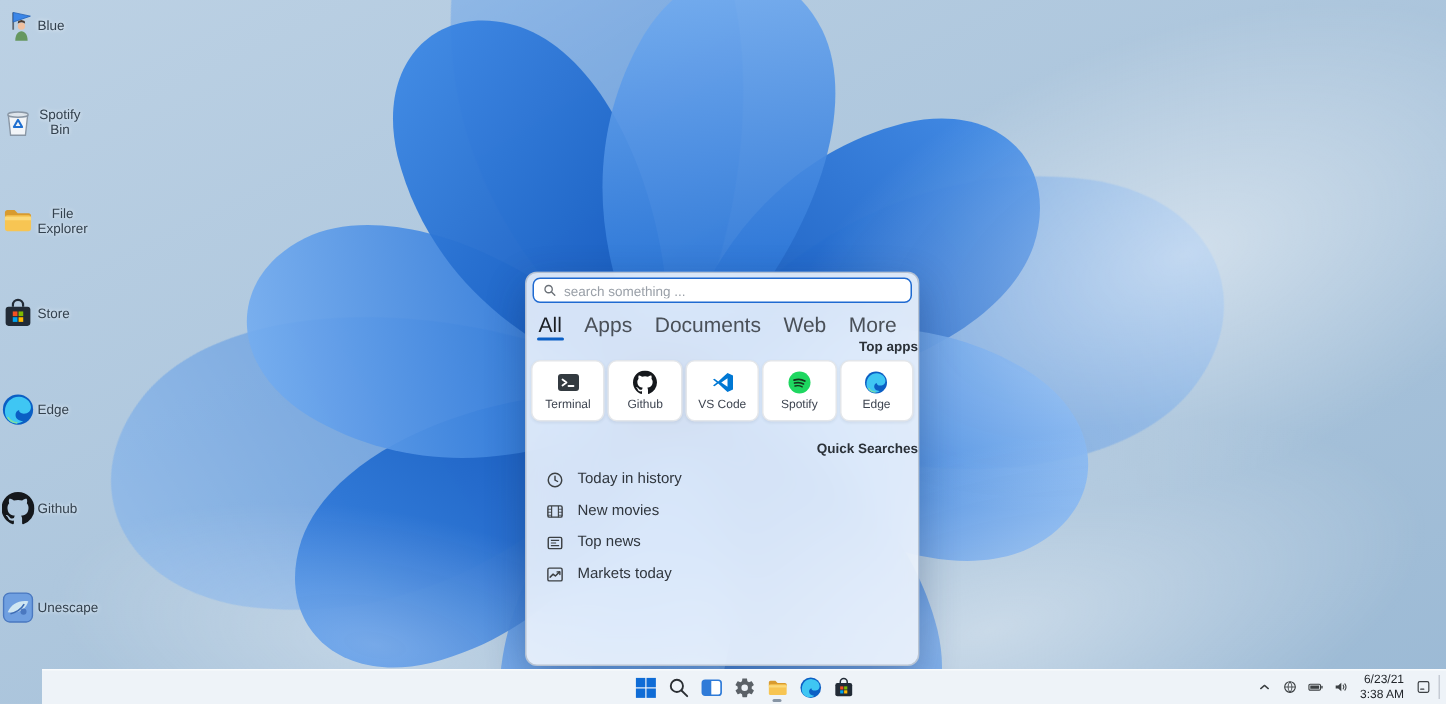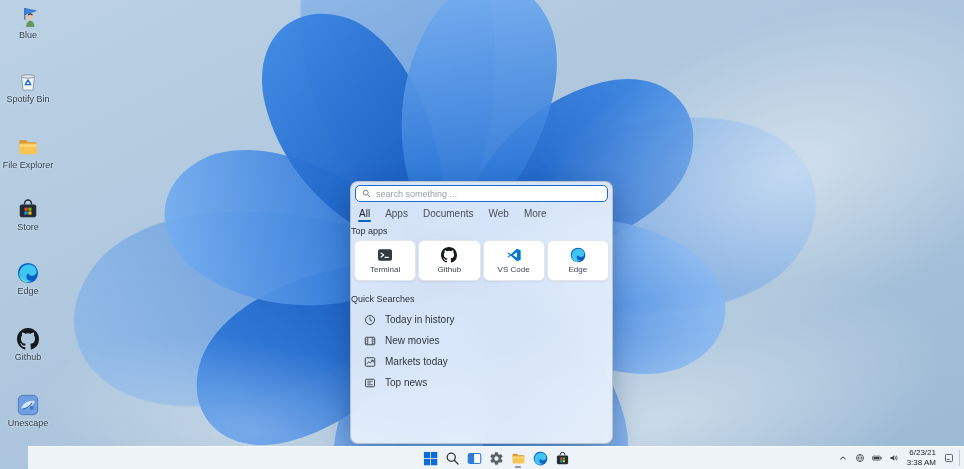--- a/index.html
+++ b/index.html
@@ -11,21 +11,21 @@
   }
   button{background:none;border:none;padding:0;margin:0;font:inherit;color:inherit;cursor:pointer;text-align:center;}
   svg{display:block;}
 
   
   .wallpaper{position:absolute;inset:0;width:964px;height:469px;}
 
   
   .desktop-icon{
     position:absolute;left:1px;width:54px;
-    display:flex;flex-direction:column;align-items:center;gap:2px;
+    display:flex;flex-direction:row;align-items:center;gap:2px;
   }
   .di-glyph{width:22px;height:22px;}
   .di-glyph svg{width:22px;height:22px;}
   .di-label{
     font-size:9px;line-height:1.15;color:#33414e;text-align:center;
     text-shadow:0 0 3px rgba(255,255,255,.85);
     max-width:52px;word-wrap:break-word;
   }
 
   
@@ -45,29 +45,29 @@
   }
   .search-box svg{width:9px;height:9px;flex:0 0 auto;}
   .search-input{
     flex:1;border:none;outline:none;background:transparent;
     font-size:9px;color:#30363d;font-family:Liberation Sans, sans-serif;padding:0;min-width:0;
   }
   .search-input::placeholder{color:#9aa0a8;}
   .tabs{
     position:absolute;left:7px;top:26px;display:flex;gap:13px;align-items:center;
   }
-  .tab{font-size:10px;color:#4a5058;position:relative;padding:0 1px 3px;}
+  .tab{font-size:14px;color:#4a5058;position:relative;padding:0 1px 3px;}
   .tab.active{color:#1b1f24;}
   .tab.active::after{
     content:"";position:absolute;left:0;right:0;bottom:0;height:2px;
     background:#0b5fc4;border-radius:1px;
   }
   .section-heading{
-    position:absolute;left:0;right:0;margin:0;text-align:left;
-    font-size:9px;font-weight:400;color:#2b3138;
+    position:absolute;left:16px;right:0;margin:0;text-align:right;
+    font-size:9px;font-weight:700;color:#2b3138;
   }
   .heading-top-apps{top:44px;}
   .heading-quick{top:112px;}
   .cards{
     position:absolute;left:3px;right:3px;top:58px;height:41px;
     display:flex;gap:2px;justify-content:center;
   }
   .app-card{
     width:68px;height:41px;background:#fff;border:1px solid #e3e6ea;border-radius:6px;
     box-shadow:0 1px 2px rgba(30,40,60,.08);
@@ -285,20 +285,31 @@
       <span class="card-icon">
         <svg viewBox="0 0 24 24">
           <path fill="#0078d4" d="M16.5 2.5 7.2 11 3.5 8.2 2 8.9 5.8 12 2 15.1l1.5.7 3.7-2.8 9.3 8.5L22 19V5ZM16.5 7.7v8.6L10.3 12Z"></path>
         </svg>
       </span>
       <span class="card-label">VS Code</span>
     </button>
     <button class="app-card">
       <span class="card-icon">
         <svg viewBox="0 0 24 24">
+          <circle cx="12" cy="12" r="11" fill="#1ed760"></circle>
+          <path d="M6.5 9.6c3.6-1.1 7.7-.9 10.8.9" stroke="#15321c" stroke-width="1.8" fill="none" stroke-linecap="round"></path>
+          <path d="M7 12.6c3-.8 6.4-.6 9 .9" stroke="#15321c" stroke-width="1.6" fill="none" stroke-linecap="round"></path>
+          <path d="M7.5 15.5c2.4-.6 5.1-.4 7.2.8" stroke="#15321c" stroke-width="1.4" fill="none" stroke-linecap="round"></path>
+        </svg>
+      </span>
+      <span class="card-label">Spotify</span>
+    </button>
+    <button class="app-card">
+      <span class="card-icon">
+        <svg viewBox="0 0 24 24">
           <circle cx="12" cy="12" r="11" fill="#0b5fc4"></circle>
           <path d="M2.5 13.5C2.5 7 7.5 2.5 13 2.8c4.6.3 8.2 3.4 8.4 7.2.2 3-2 5-5.2 5-2.3 0-3.6-1.1-3.4-2.6-1.6.5-2.6 1.9-2.6 3.6 0 2.6 2.4 4.5 5.6 4.4-1.8 1.4-4.2 2-6.6 1.6C4.8 20.9 2.5 17.5 2.5 13.5Z" fill="#3fc6f3"></path>
           <path d="M4.5 17.5c1.5 2.5 4 4 7 4.2" fill="none" stroke="#8ce58f" stroke-width="1.2" opacity="0.8"></path>
         </svg>
       </span>
       <span class="card-label">Edge</span>
     </button>
   </div>
 
   <h3 class="section-heading heading-quick">Quick Searches</h3>
@@ -319,35 +330,35 @@
           <rect x="2.5" y="4.5" width="19" height="15" rx="2" fill="none" stroke="#3c4043" stroke-width="1.9"></rect>
           <path d="M7.5 4.5v15M16.5 4.5v15" stroke="#3c4043" stroke-width="1.5"></path>
           <path d="M2.5 9h5M2.5 13h5M2.5 17h5M16.5 9h5M16.5 13h5M16.5 17h5" stroke="#3c4043" stroke-width="1.1"></path>
         </svg>
       </span>
       <span class="q-label">New movies</span>
     </button>
     <button class="q-item">
       <span class="q-icon">
         <svg viewBox="0 0 24 24">
+          <rect x="3" y="4.5" width="18" height="15" rx="2" fill="none" stroke="#3c4043" stroke-width="1.9"></rect>
+          <path d="M6.5 8.5h11M6.5 12h7M6.5 15.5h11" stroke="#3c4043" stroke-width="1.6"></path>
+        </svg>
+      </span>
+      <span class="q-label">Top news</span>
+    </button>
+    <button class="q-item">
+      <span class="q-icon">
+        <svg viewBox="0 0 24 24">
           <rect x="2.5" y="3.5" width="19" height="17" rx="2" fill="none" stroke="#3c4043" stroke-width="1.9"></rect>
           <path d="M5.5 15.5l4-4 3 2.5 5.5-5.5" fill="none" stroke="#3c4043" stroke-width="1.9" stroke-linecap="round" stroke-linejoin="round"></path>
           <path d="M14.8 8.5h3.7v3.5" fill="none" stroke="#3c4043" stroke-width="1.9" stroke-linecap="round" stroke-linejoin="round"></path>
         </svg>
       </span>
       <span class="q-label">Markets today</span>
-    </button>
-    <button class="q-item">
-      <span class="q-icon">
-        <svg viewBox="0 0 24 24">
-          <rect x="3" y="4.5" width="18" height="15" rx="2" fill="none" stroke="#3c4043" stroke-width="1.9"></rect>
-          <path d="M6.5 8.5h11M6.5 12h7M6.5 15.5h11" stroke="#3c4043" stroke-width="1.6"></path>
-        </svg>
-      </span>
-      <span class="q-label">Top news</span>
     </button>
   </div>
 </section>
 
 <footer class="taskbar">
   <div class="tb-center">
     <button class="tb-btn">
       <svg viewBox="0 0 24 24">
         <rect x="1.5" y="1.5" width="10" height="10" fill="#0f6cd6"></rect>
         <rect x="12.8" y="1.5" width="10" height="10" fill="#0f6cd6"></rect>

